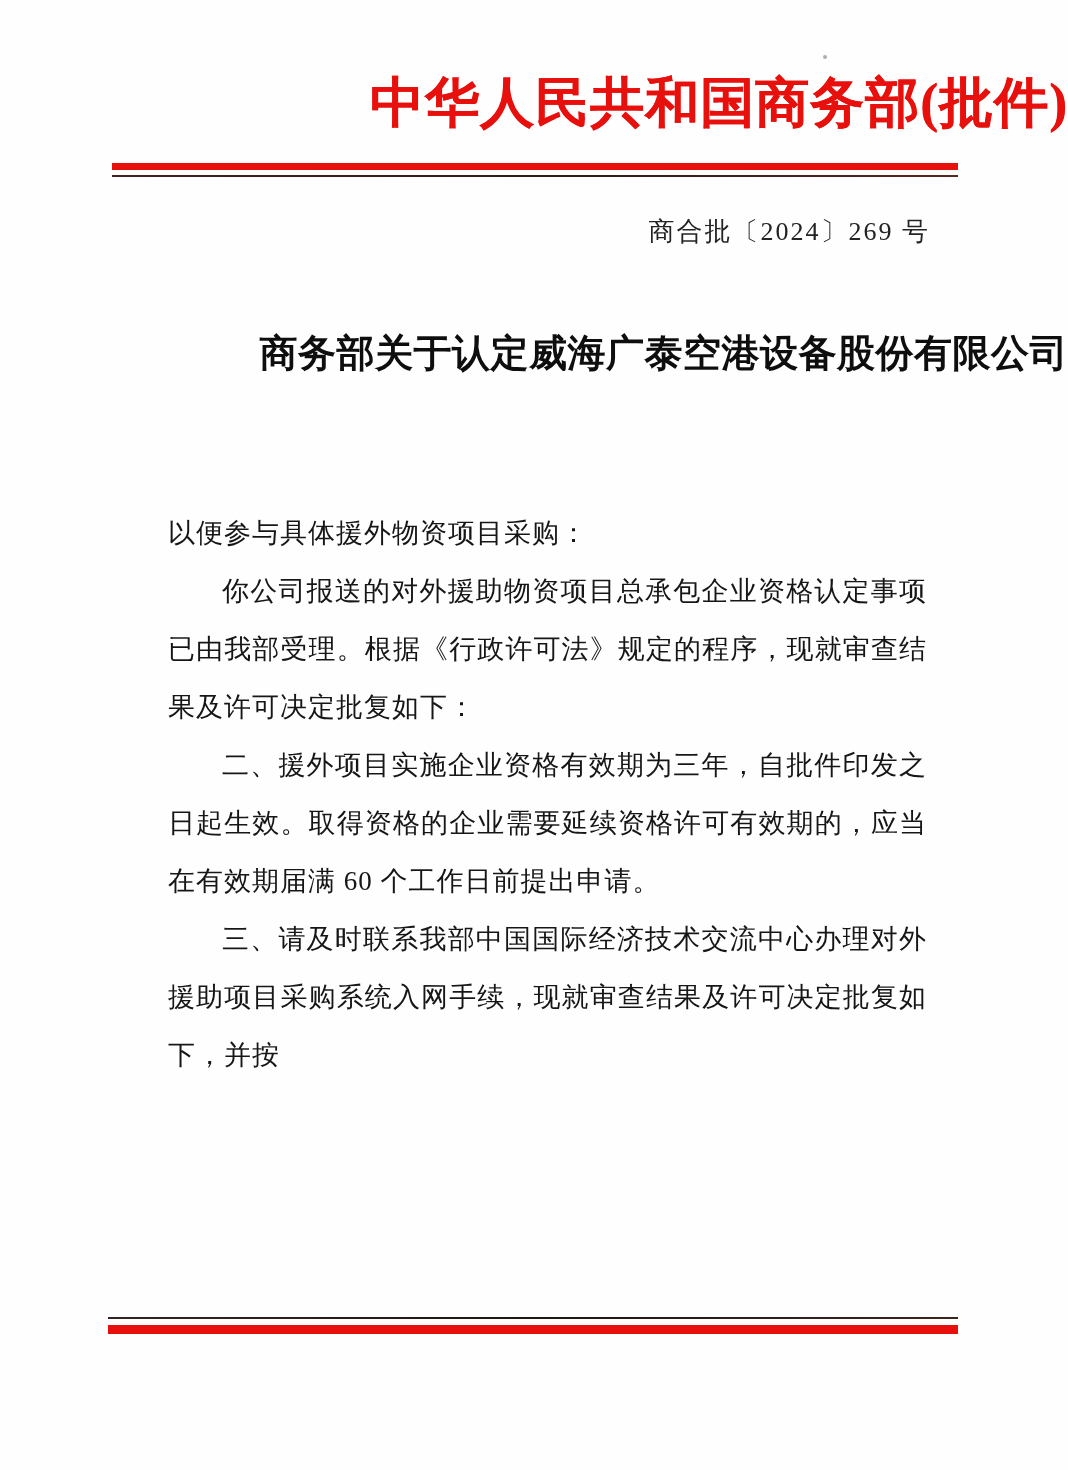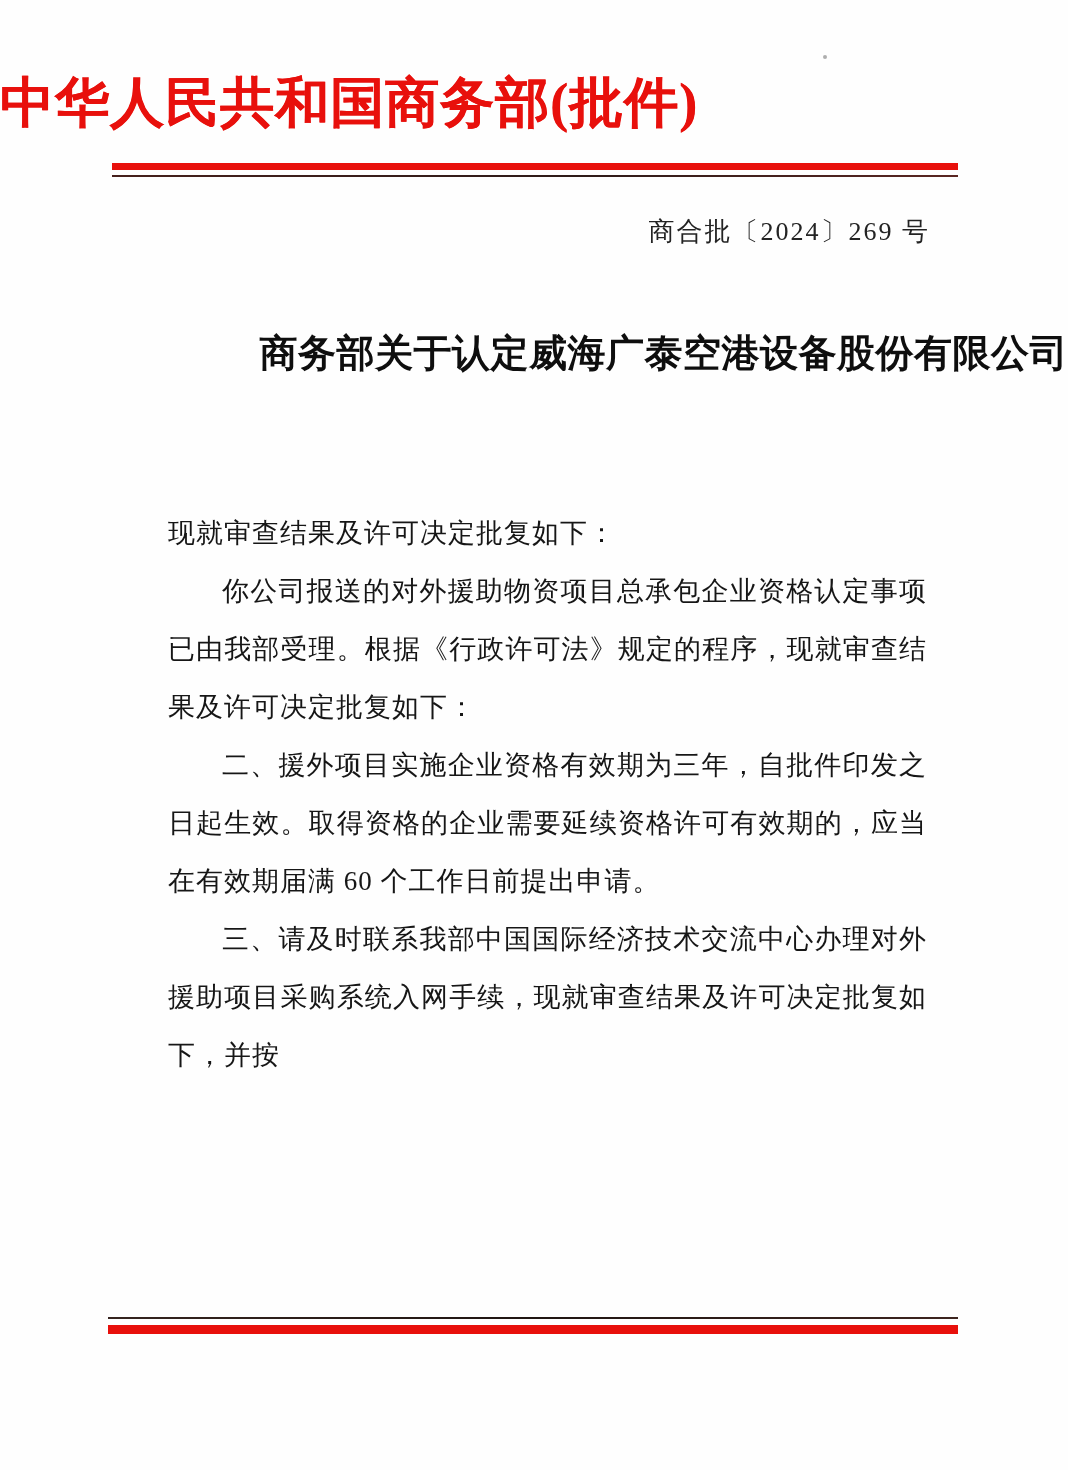--- a/index.html
+++ b/index.html
@@ -16,21 +16,21 @@
     overflow: hidden;
     font-family: "Liberation Serif", "DejaVu Serif", serif;
     color: #1a1a1a;
   }
   
   .letterhead {
     position: absolute;
     top: 72px;
     left: 0;
     right: 0;
-    text-align: left;
+    text-align: right;
     font-size: 54px;
     line-height: 62px;
     font-weight: bold;
     color: #e8100c;
     letter-spacing: 1px;
     margin: 0;
     text-shadow: 0.5px 0 0 #e8100c;
   }
   .sep-top-thick {
     position: absolute;
@@ -132,21 +132,21 @@
   <div class="sep-top-thick"></div>
   <div class="sep-top-thin"></div>
 
   <div class="doc-number">商合批〔2024〕269 号</div>
 
   <h2 class="doc-title">
     <span>商务部关于认定威海广泰空港设备股份有限公司</span><br>
   </h2>
 
   <div class="doc-body">
-    <p>现就审查结果及许可决定批复如下：</p>
+    <p>以便参与具体援外物资项目采购：</p>
     <p class="indent">你公司报送的对外援助物资项目总承包企业资格认定事项已由我部受理。根据《行政许可法》规定的程序，现就审查结果及许可决定批复如下：</p>
     <p class="indent">二、援外项目实施企业资格有效期为三年，自批件印发之日起生效。取得资格的企业需要延续资格许可有效期的，应当在有效期届满 60 个工作日前提出申请。</p>
     <p class="indent">三、请及时联系我部中国国际经济技术交流中心办理对外援助项目采购系统入网手续，现就审查结果及许可决定批复如下，并按</p>
   </div>
 
   <div class="sep-bottom-thin"></div>
   <div class="sep-bottom-thick"></div>
 
 </div>
 

